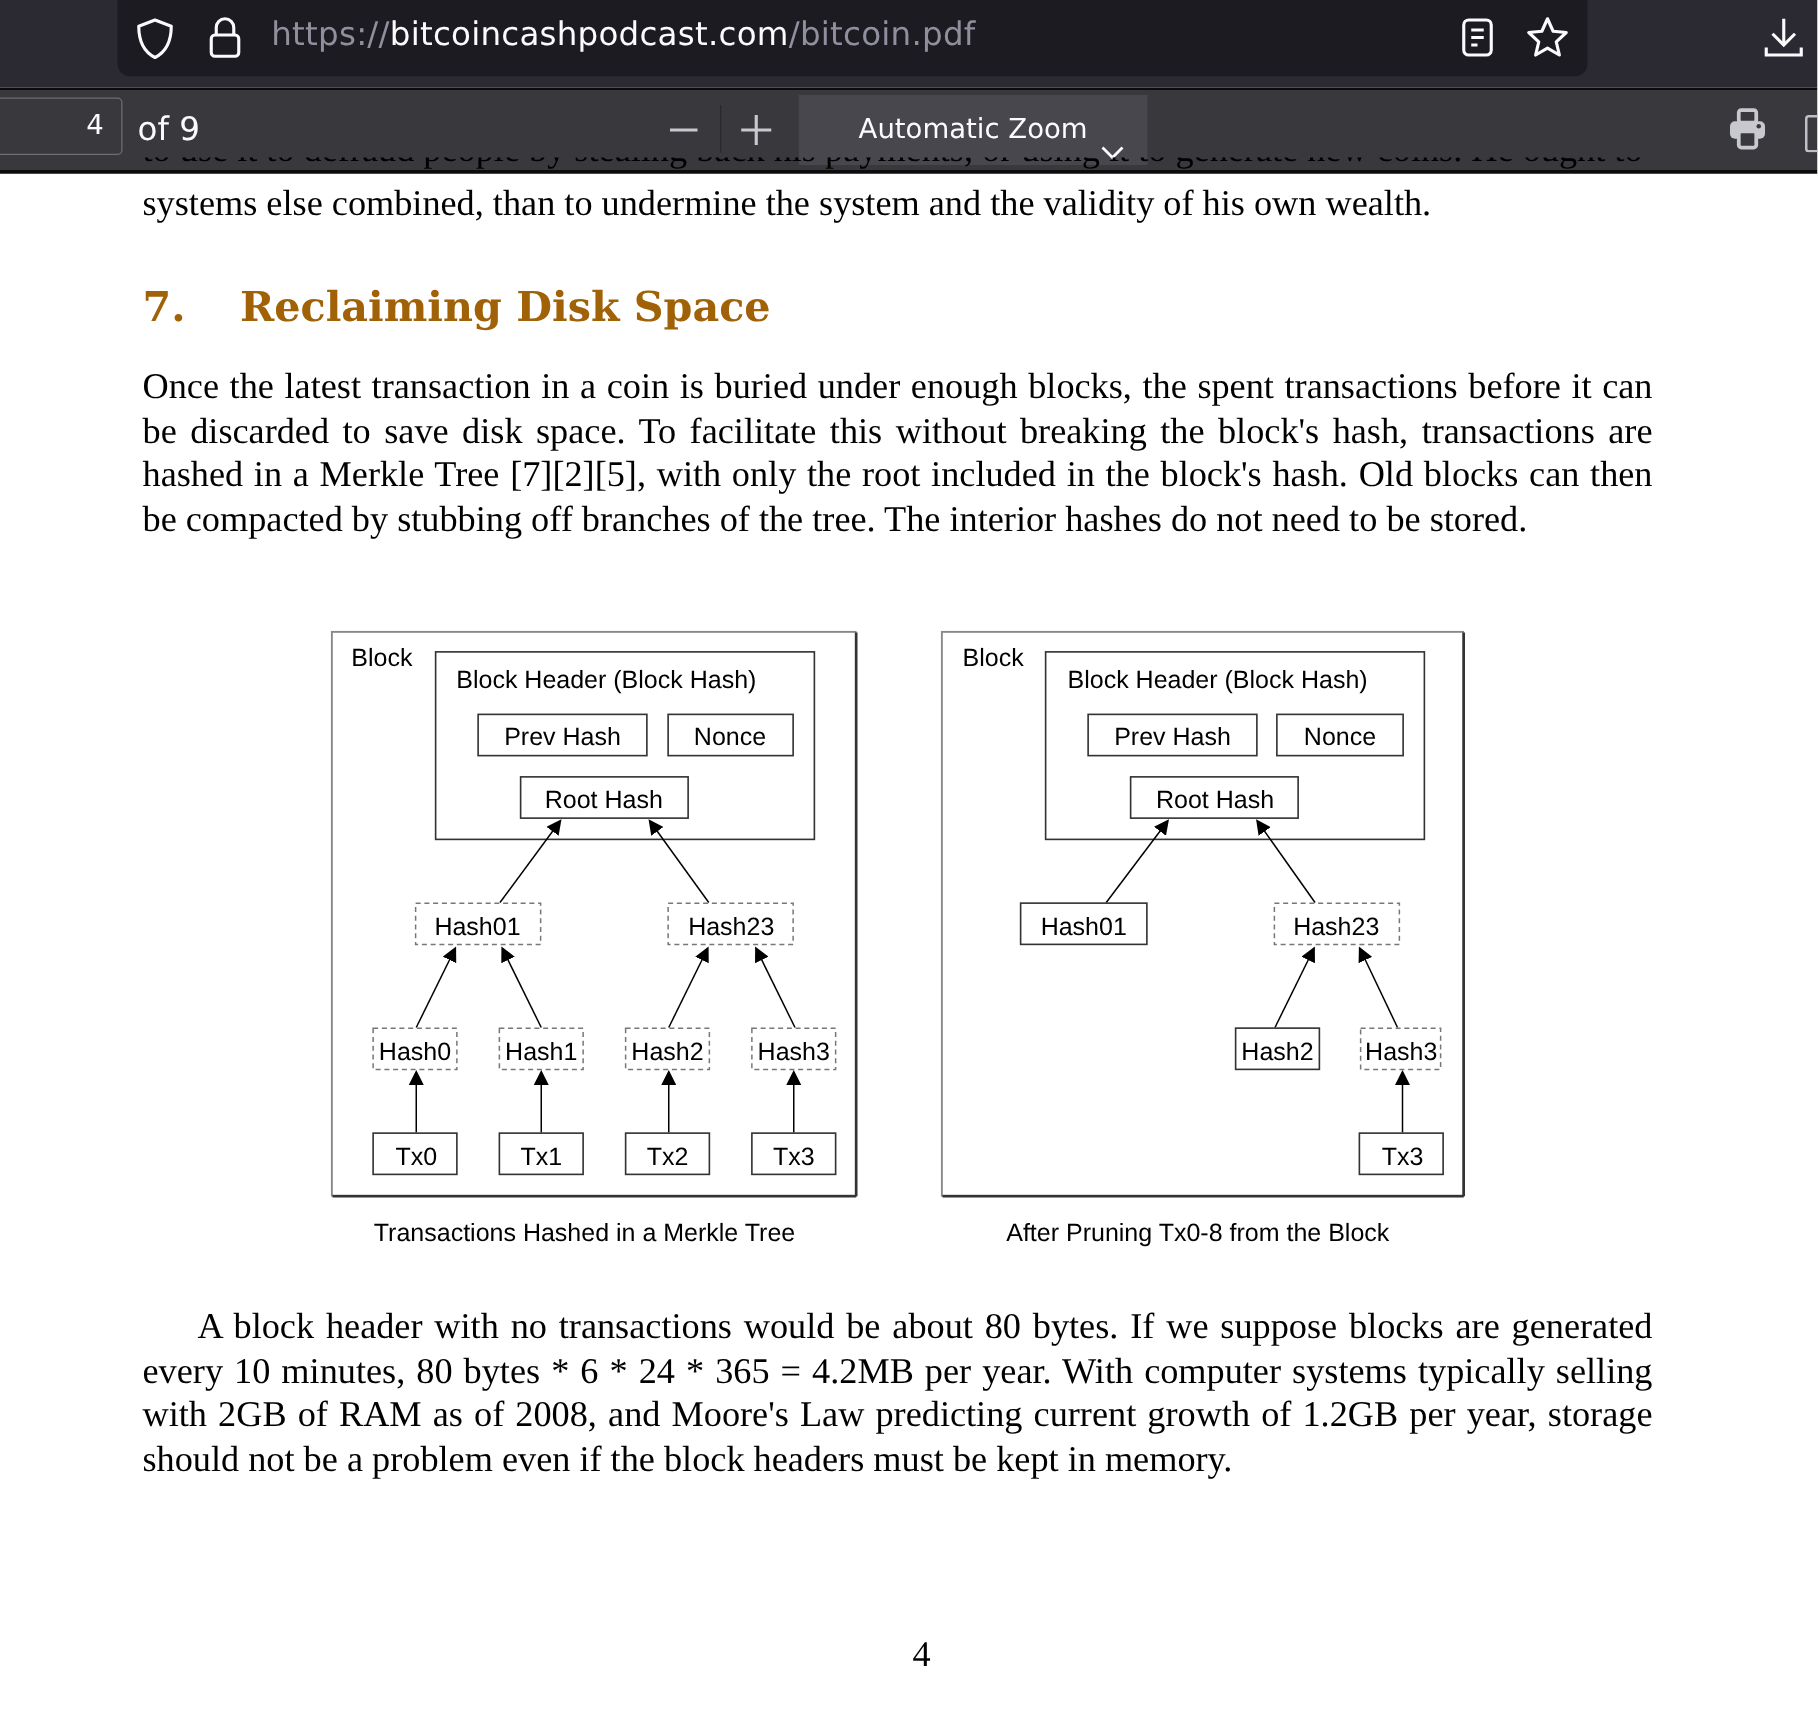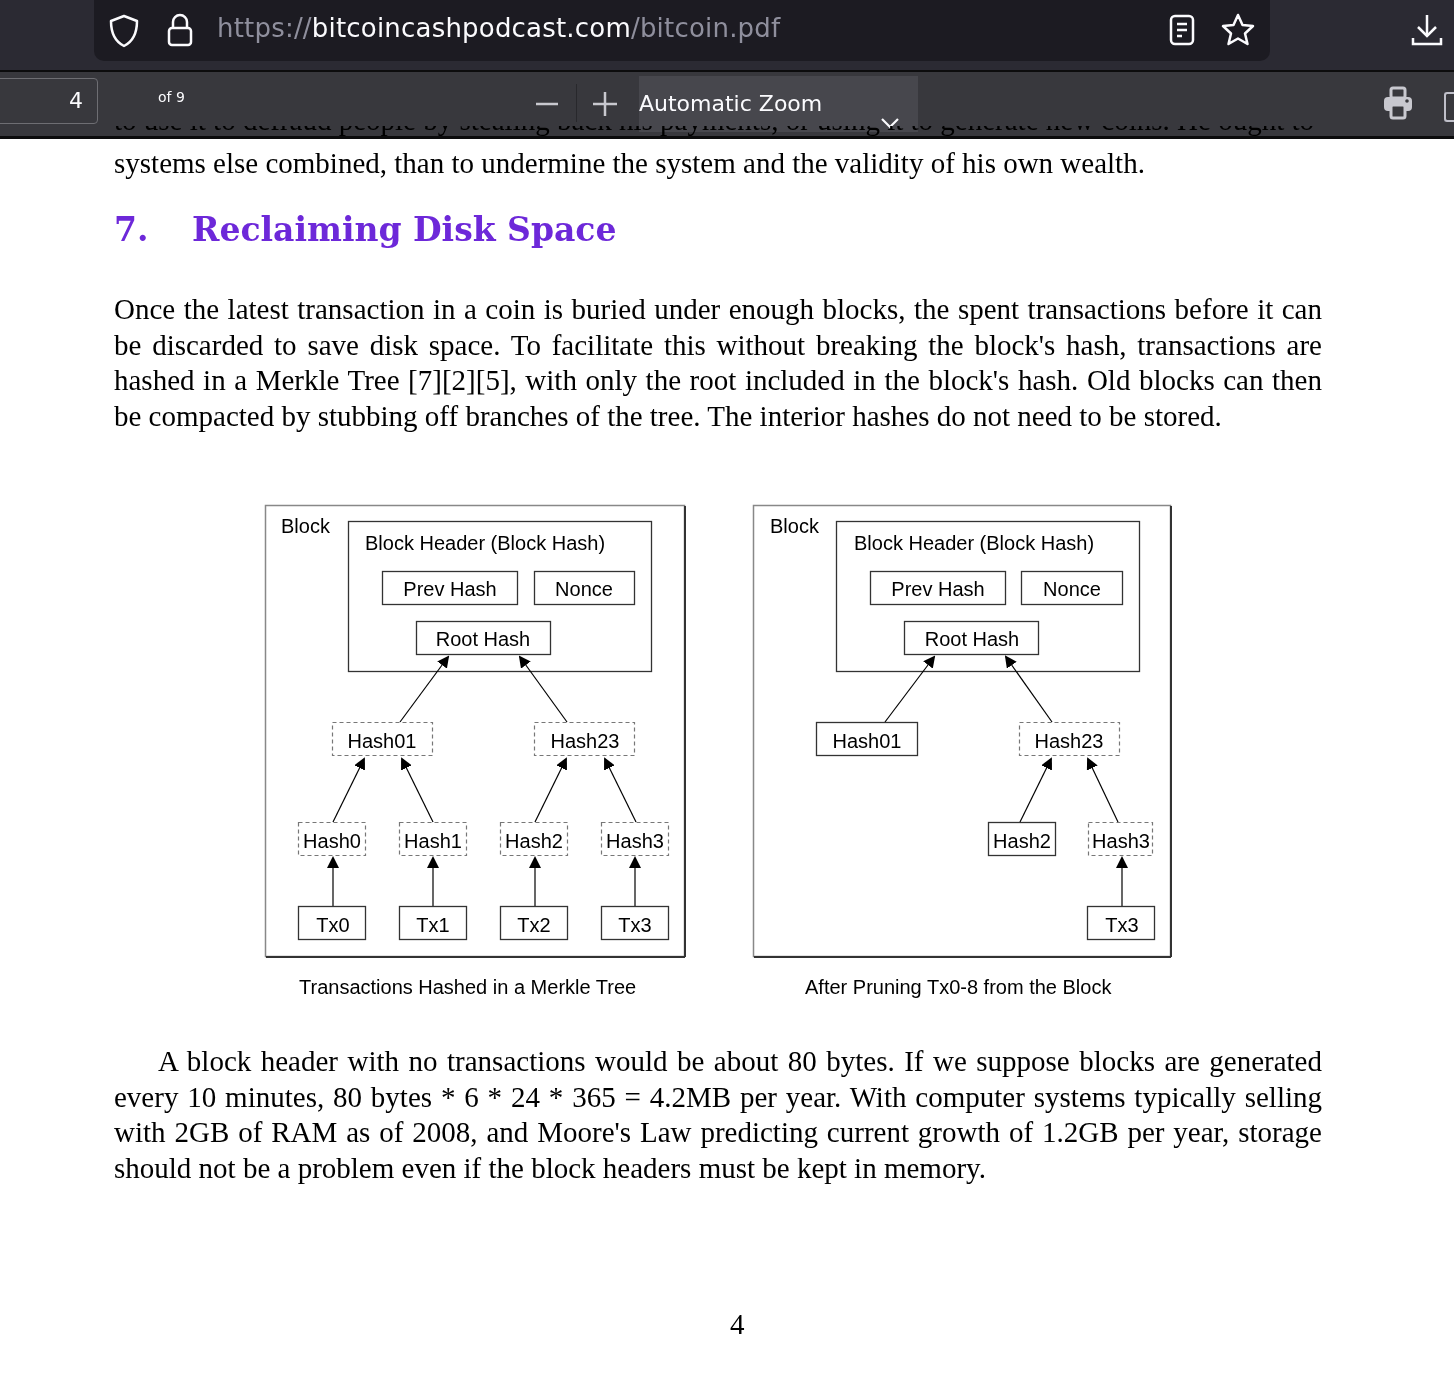--- a/index.html
+++ b/index.html
@@ -6,33 +6,33 @@
   body { width:1454px; height:1380px; background:#ffffff; position:relative; overflow:hidden; font-family:"Liberation Sans", sans-serif; }
   .chrome-top { position:absolute; left:0; top:0; width:1454px; height:70px; background:#2b2a33; }
   .urlbar { position:absolute; left:94px; top:0; width:1176px; height:61px; background:#1c1b22; border-radius:0 0 10px 10px; }
   .urlbar .icon { position:absolute; top:14px; }
   .url-text { position:absolute; left:217px; top:13px; font-size:28px; color:#8f8f9d; letter-spacing:0.2px; font-family:"DejaVu Sans", sans-serif; font-size:26px; }
   .url-text .host { color:#fbfbfe; }
   .sep-line { position:absolute; left:0; top:70px; width:1454px; height:2px; background:#0c0c0d; }
   .toolbar { position:absolute; left:0; top:72px; width:1454px; height:64px; background:#38383d; }
   .toolbar-bottom { position:absolute; left:0; top:136px; width:1454px; height:3px; background:#0c0c0d; }
   .page-input { position:absolute; left:-6px; top:6px; width:104px; height:46px; border:1.5px solid #6e6e73; border-radius:4px; background:#38383d; color:#fbfbfe; font-size:22px; text-align:right; box-sizing:border-box; padding-right:14px; line-height:44px; font-family:"DejaVu Sans", sans-serif; }
-  .page-count { position:absolute; left:110px; top:17px; color:#fbfbfe; font-size:14px; font-family:"DejaVu Sans", sans-serif;margin-left:48px; }
+  .page-count { position:absolute; left:110px; top:17px; color:#fbfbfe; font-size:26px; font-family:"DejaVu Sans", sans-serif; }
   .zoom-out { position:absolute; left:530px; top:12px; width:34px; height:40px; }
   .zoom-divider { position:absolute; left:576px; top:12px; width:1px; height:38px; background:#28282c; }
   .zoom-in { position:absolute; left:588px; top:12px; width:34px; height:40px; }
-  .zoom-select { position:absolute; left:639px; top:4px; width:279px; height:56px; background:#47474d; color:#fbfbfe; font-size:22px; font-family:"DejaVu Sans", sans-serif; box-sizing:border-box; line-height:56px; }
+  .zoom-select { position:absolute; left:639px; top:4px; width:279px; height:56px; background:#47474d; color:#fbfbfe; font-size:22px; font-family:"DejaVu Sans", sans-serif; box-sizing:border-box; line-height:56px;text-align:center; }
   .zoom-select .chev { position:absolute; right:18px; top:19px; }
   .print-btn { position:absolute; left:1382px; top:14px; }
   .sidebar-edge { position:absolute; left:1444px; top:20px; width:14px; height:26px; border:2px solid #bfbfc9; border-radius:3px; border-right:none; }
   .partial-line { position:absolute; left:114px; top:126px; width:1208px; height:14px; overflow:hidden; }
   .partial-line span { font-family:"Liberation Serif", serif; font-size:29px; color:#000; position:absolute; top:-22px; left:0; white-space:nowrap; }
   .doc-text { position:absolute; left:114px; font-family:"Liberation Serif", serif; font-size:29px; color:#000; line-height:35.5px; width:1208px; }
   .just { text-align:justify; text-align-last:left; }
-  .heading { position:absolute; left:114px; top:210px; font-family:"DejaVu Serif", serif; font-weight:bold; font-size:33px; color:#6d28d9; }
+  .heading { position:absolute; left:114px; top:226px; font-family:"DejaVu Serif", serif; font-weight:bold; font-size:33px; color:#a16207; }
   .heading .num { display:inline-block; width:78px; }
   .figure { position:absolute; font-family:"Liberation Sans", sans-serif; }
   .fig-caption { position:absolute; font-family:"Liberation Sans", sans-serif; font-size:20px; color:#000; white-space:nowrap; }
   .page-num { position:absolute; left:730px; top:1308px; font-family:"Liberation Serif", serif; font-size:29px; color:#000; }
   svg text { font-family:"Liberation Sans", sans-serif; }
 </style>
 </head>
 <body>
 
 <div class="chrome-top">

